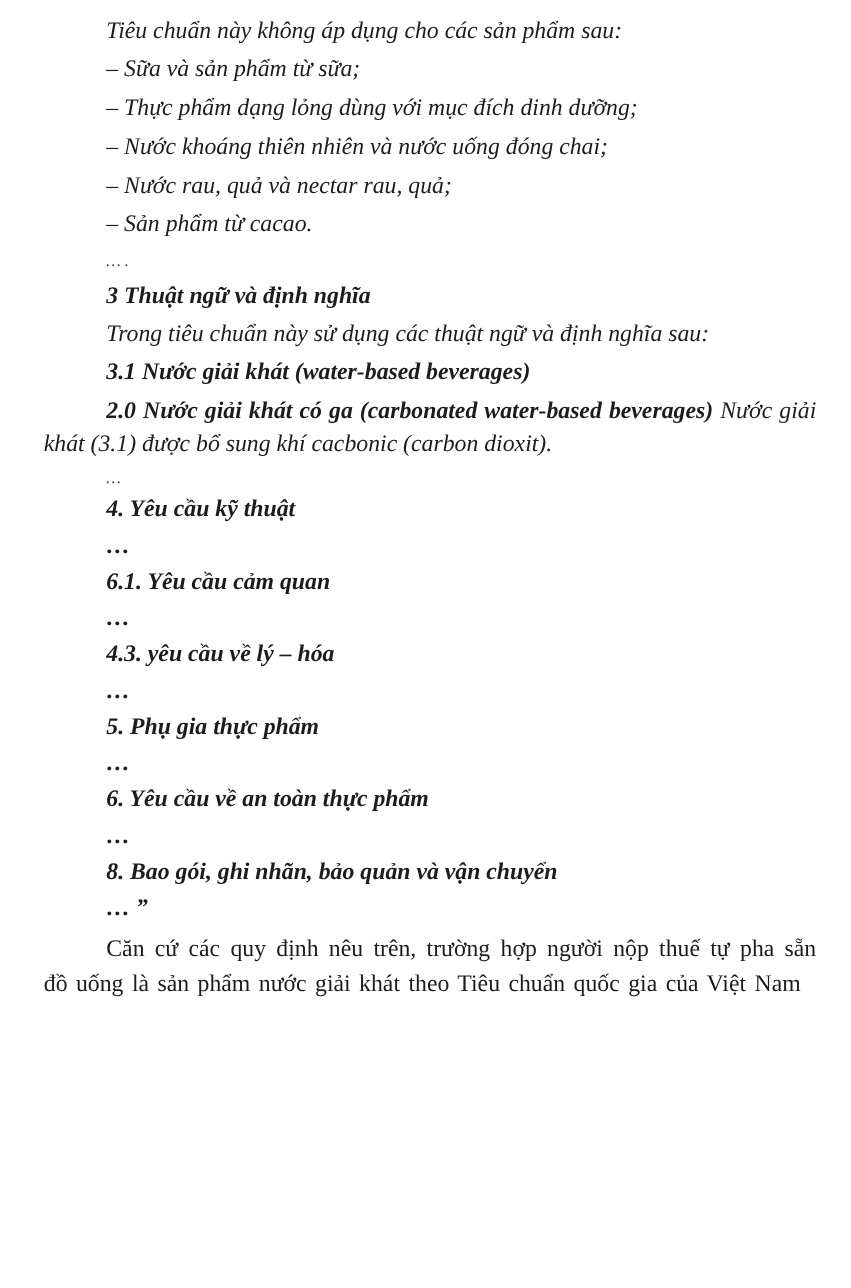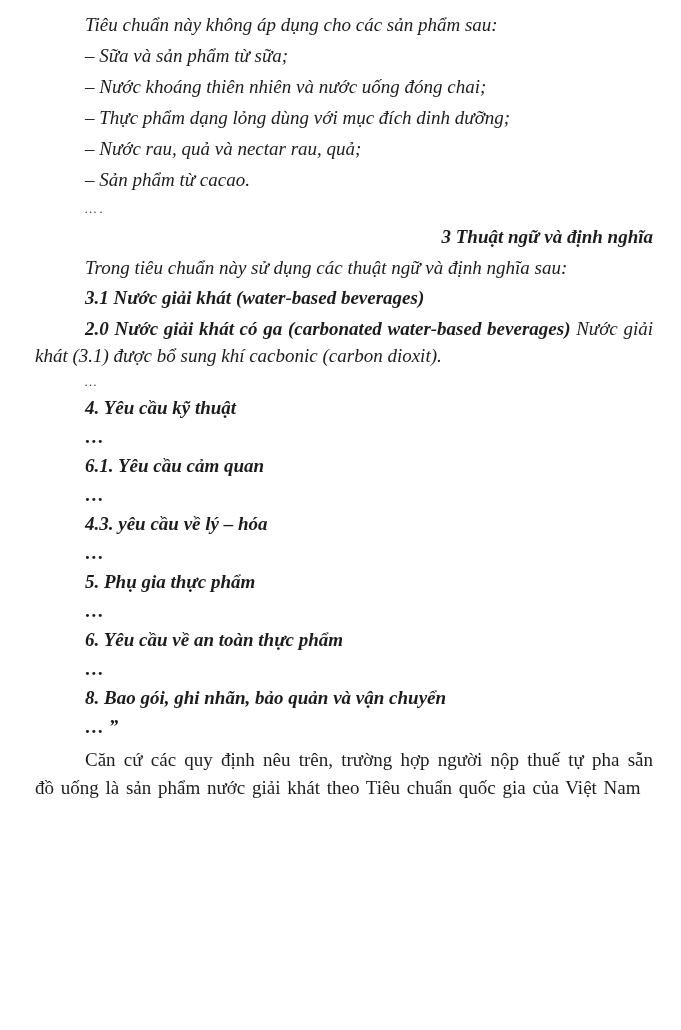--- a/index.html
+++ b/index.html
@@ -78,29 +78,29 @@
 </head>
 <body>
 
 <div class="page">
 
 
   <p class="scope-note">Tiêu chuẩn này không áp dụng cho các sản phẩm sau:</p>
 
   <div>
     <p class="item">– Sữa và sản phẩm từ sữa;</p>
+    <p class="item">– Thực phẩm dạng lỏng dùng với mục đích dinh dưỡng;</p>
     <p class="item">– Nước khoáng thiên nhiên và nước uống đóng chai;</p>
-    <p class="item">– Thực phẩm dạng lỏng dùng với mục đích dinh dưỡng;</p>
     <p class="item">– Nước rau, quả và nectar rau, quả;</p>
     <p class="item">– Sản phẩm từ cacao.</p>
   </div>
 
   <p class="ell-sm">… .</p>
 
-  <p class="hd" style="margin-top:8px;text-align:right;">3 Thuật ngữ và định nghĩa</p>
+  <p class="hd" style="margin-top:8px;">3 Thuật ngữ và định nghĩa</p>
 
   <p class="scope-note" style="margin-top:4px;">Trong tiêu chuẩn này sử dụng các thuật ngữ và định nghĩa sau:</p>
 
   <p class="hd">3.1 Nước giải khát (water-based beverages)</p>
 
 
   <p class="body-just indent"><span class="lead-bold">2.0 Nước giải khát có ga (carbonated water-based beverages)</span><span> Nước giải khát (3.1) được bổ sung khí cacbonic (carbon dioxit).</span></p>
 
   <p class="ell-sm" style="margin-top:5px;">…</p>
 

